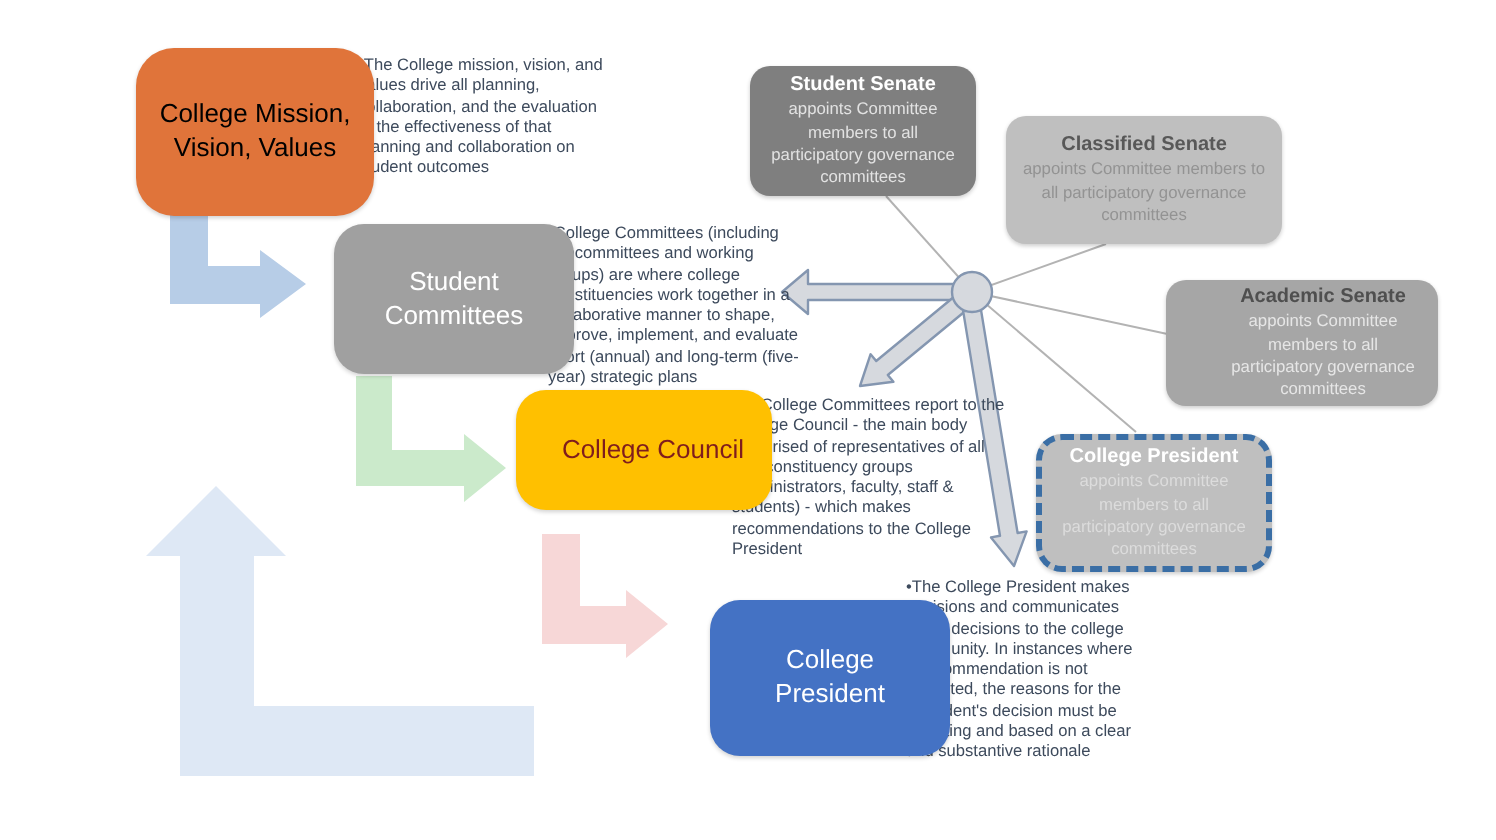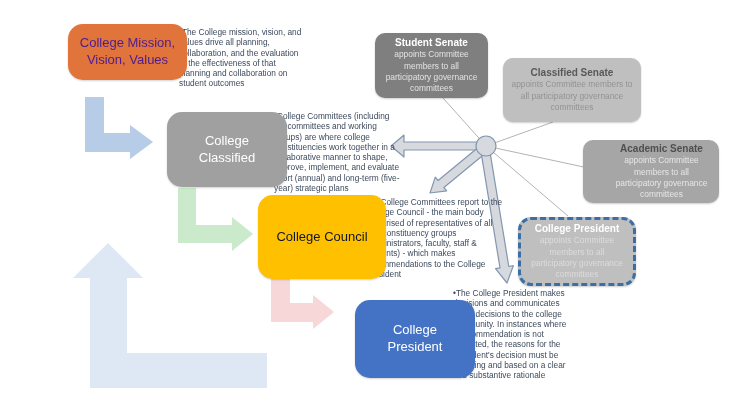--- a/index.html
+++ b/index.html
@@ -3,23 +3,23 @@
 <meta charset="utf-8">
 <style>
   html,body{margin:0;padding:0;background:#fff;}
   #canvas{position:relative;width:748px;height:420px;background:#ffffff;overflow:hidden;
           font-family:"Liberation Sans",sans-serif;}
   #arrow-layer{position:absolute;left:0;top:0;z-index:0;}
 
   .flowbox{position:absolute;z-index:2;display:flex;align-items:center;justify-content:center;
            text-align:center;border-radius:15px;font-size:13px;line-height:1.28;
            box-shadow:0 1px 2px rgba(0,0,0,.18);}
-  #mission-box{left:68px;top:24px;width:107px;height:56px;background:#E0743A;color:#4c1d95;padding:0 6px;}
+  #mission-box{left:68px;top:24px;width:107px;height:84px;background:#E0743A;color:#000000;padding:0 6px;border-radius:19px;}
   #committees-box{left:167px;top:112px;width:100px;height:75px;background:#A0A0A0;color:#ffffff;padding:0 10px;}
-  #council-box{left:258px;top:195px;width:100px;height:84px;background:#FFC000;color:#0f172a;padding:0 14px;}
+  #council-box{left:258px;top:195px;width:100px;height:60px;background:#FFC000;color:#7f1d1d;padding:0 14px;justify-content:flex-end;}
   #president-box{left:355px;top:300px;width:100px;height:78px;background:#4472C4;color:#ffffff;padding:0 10px;}
 
   .note{position:absolute;z-index:1;font-size:8.3px;line-height:1.24;color:#3D4A5C;}
   #note-mission{left:179px;top:27px;width:126px;}
   #note-committees{left:274px;top:111px;width:131px;}
   #note-council{left:366px;top:197px;width:140px;}
   #note-president{left:453px;top:288px;width:114px;}
 
   .senate{position:absolute;z-index:2;border-radius:10px;text-align:center;
           display:flex;flex-direction:column;align-items:center;justify-content:center;
@@ -69,21 +69,21 @@
       <circle cx="486" cy="146" r="10"></circle>
     </g>
   </svg>
 
   <div class="flowbox" id="mission-box">
     <span>College Mission, Vision, Values</span>
   </div>
   <div class="note" id="note-mission">•The College mission, vision, and values drive all planning, collaboration, and the evaluation of the effectiveness of that planning and collaboration on student outcomes</div>
 
   <div class="flowbox" id="committees-box">
-    <span>College Classified</span>
+    <span>Student Committees</span>
   </div>
   <div class="note" id="note-committees">•College Committees (including subcommittees and working groups) are where college constituencies work together in a collaborative manner to shape, approve, implement, and evaluate short (annual) and long-term (five-year) strategic plans</div>
 
   <div class="flowbox" id="council-box">
     <span>College Council</span>
   </div>
   <div class="note" id="note-council">•All College Committees report to the College Council - the main body comprised of representatives of all four constituency groups (administrators, faculty, staff &amp; students) - which makes recommendations to the College President</div>
 
   <div class="flowbox" id="president-box">
     <span>College President</span>

